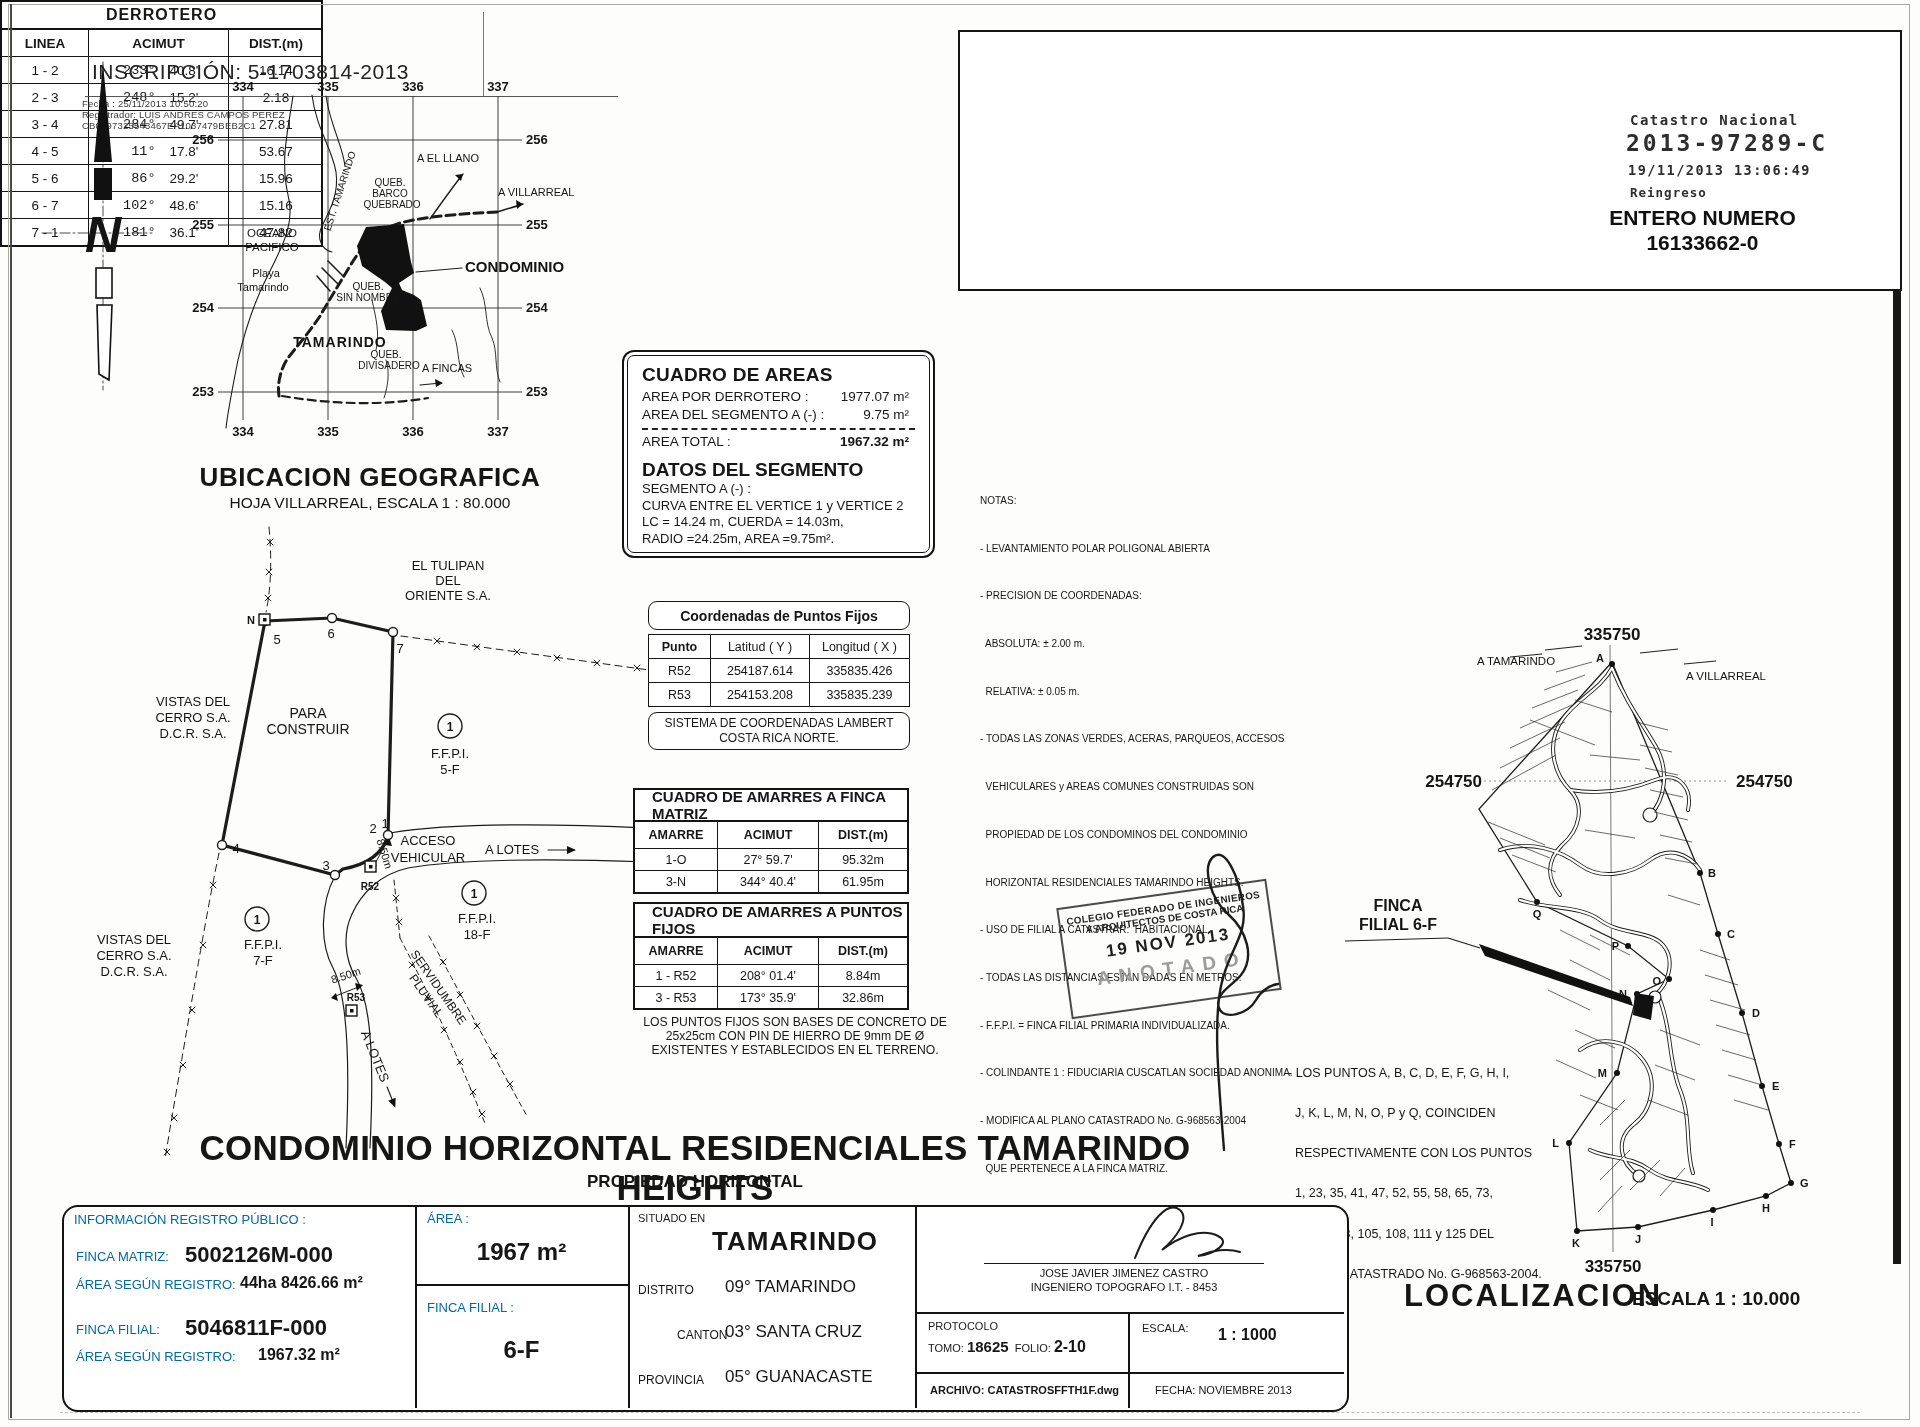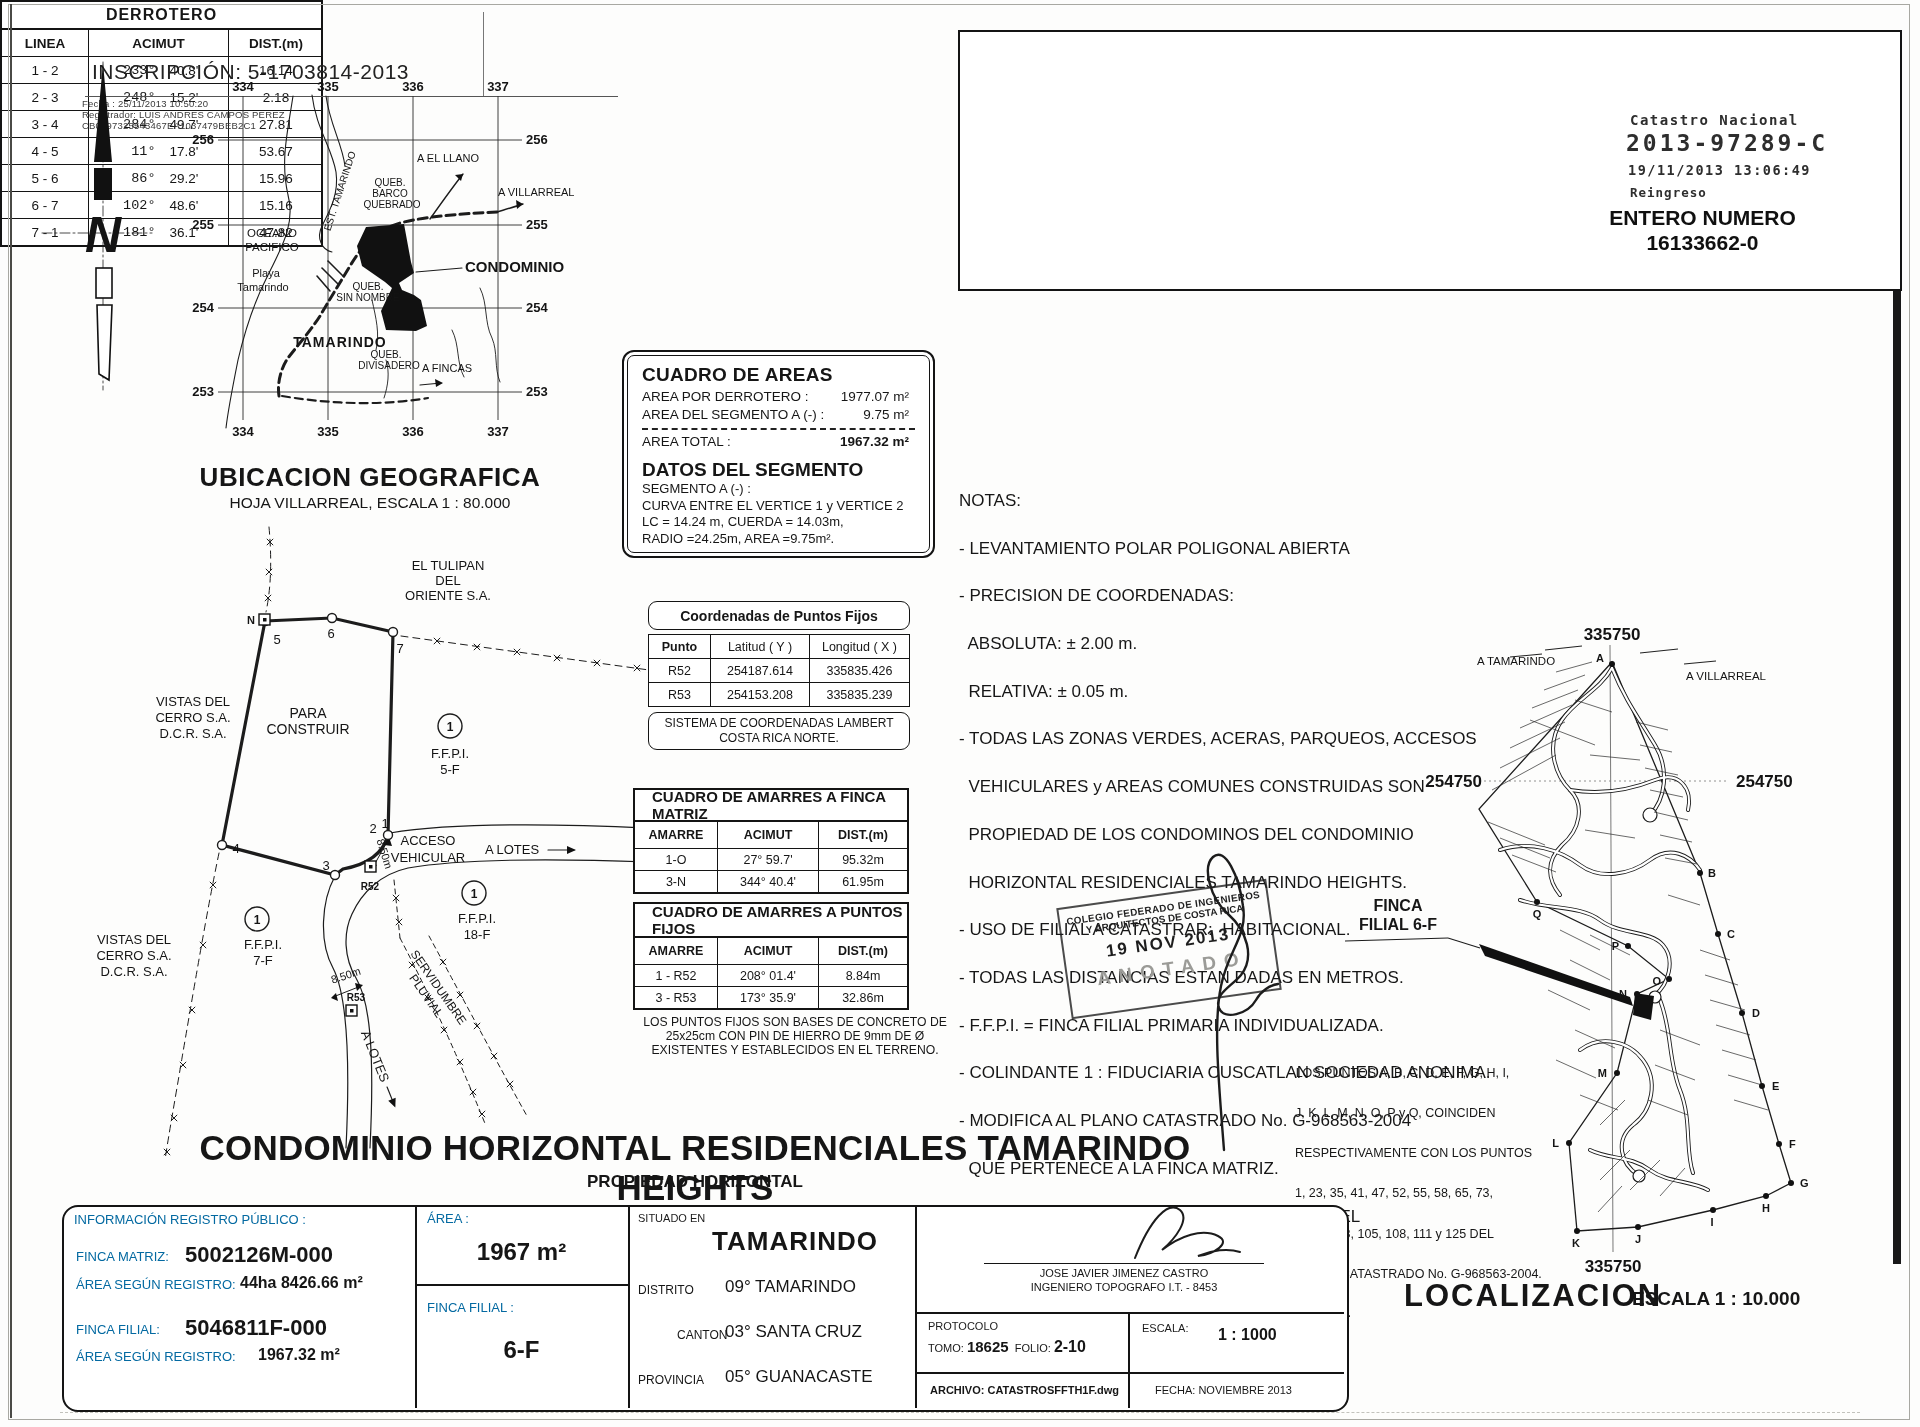--- a/index.html
+++ b/index.html
@@ -55,21 +55,21 @@
             display:flex;align-items:center;justify-content:center;padding-left:17px;}
   .amt .grid{display:grid;grid-template-columns:83px 101px 88px;}
   .amt .grid div{border-right:1.2px solid #141414;border-bottom:1.2px solid #141414;display:flex;
                  align-items:center;justify-content:center;font-size:12.5px;}
   .amt .grid div:nth-child(3n){border-right:none;}
   .amt .grid div:nth-last-child(-n+3){border-bottom:none;}
   .amt .hd{font-weight:bold;font-size:13px;}
   .am-note{left:622px;top:1016px;width:306px;text-align:center;font-size:12.2px;line-height:13.8px;margin-left:20px;}
 
   
-  .notas{left:959px;top:461px;font-size:17px;line-height:15.9px;white-space:pre;}
+  .notas{left:980px;top:461px;font-size:10px;line-height:15.9px;white-space:pre;}
 
   
   .hdr-box{left:958px;top:30px;width:940px;height:257px;border:2.2px solid #141414;background:#fff;}
   .cat{font-family:"DejaVu Sans Mono","Liberation Mono",monospace;font-weight:bold;color:#2e2e2e;}
   .cat1{left:1630px;top:112px;font-size:14px;letter-spacing:1.5px;}
   .cat2{left:1626px;top:130px;font-size:23px;letter-spacing:3px;}
   .cat3{left:1628px;top:162px;font-size:13.5px;letter-spacing:1.5px;}
   .cat4{left:1630px;top:185px;font-size:12.5px;letter-spacing:1px;}
   .entero{left:1595px;width:215px;text-align:center;font-weight:bold;font-size:21px;color:#101010;}
 

